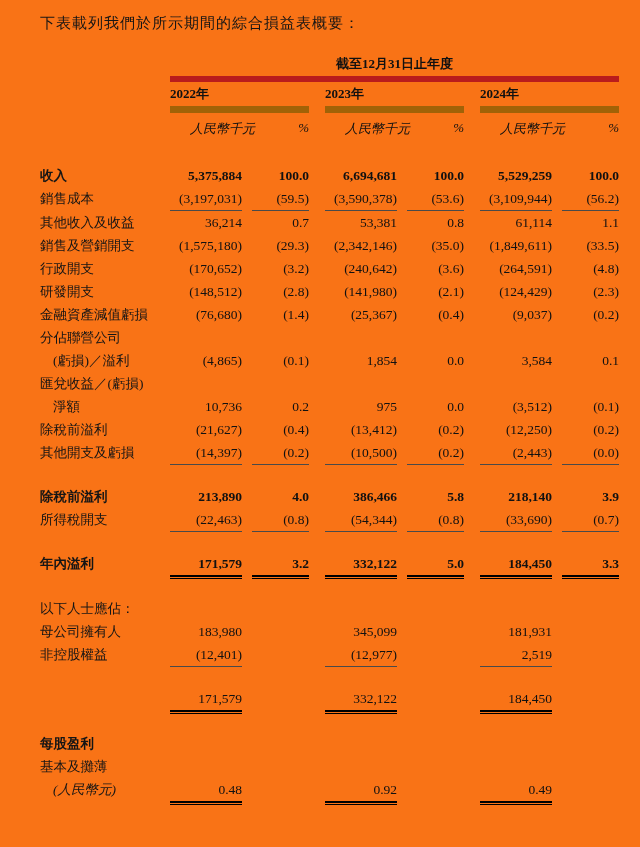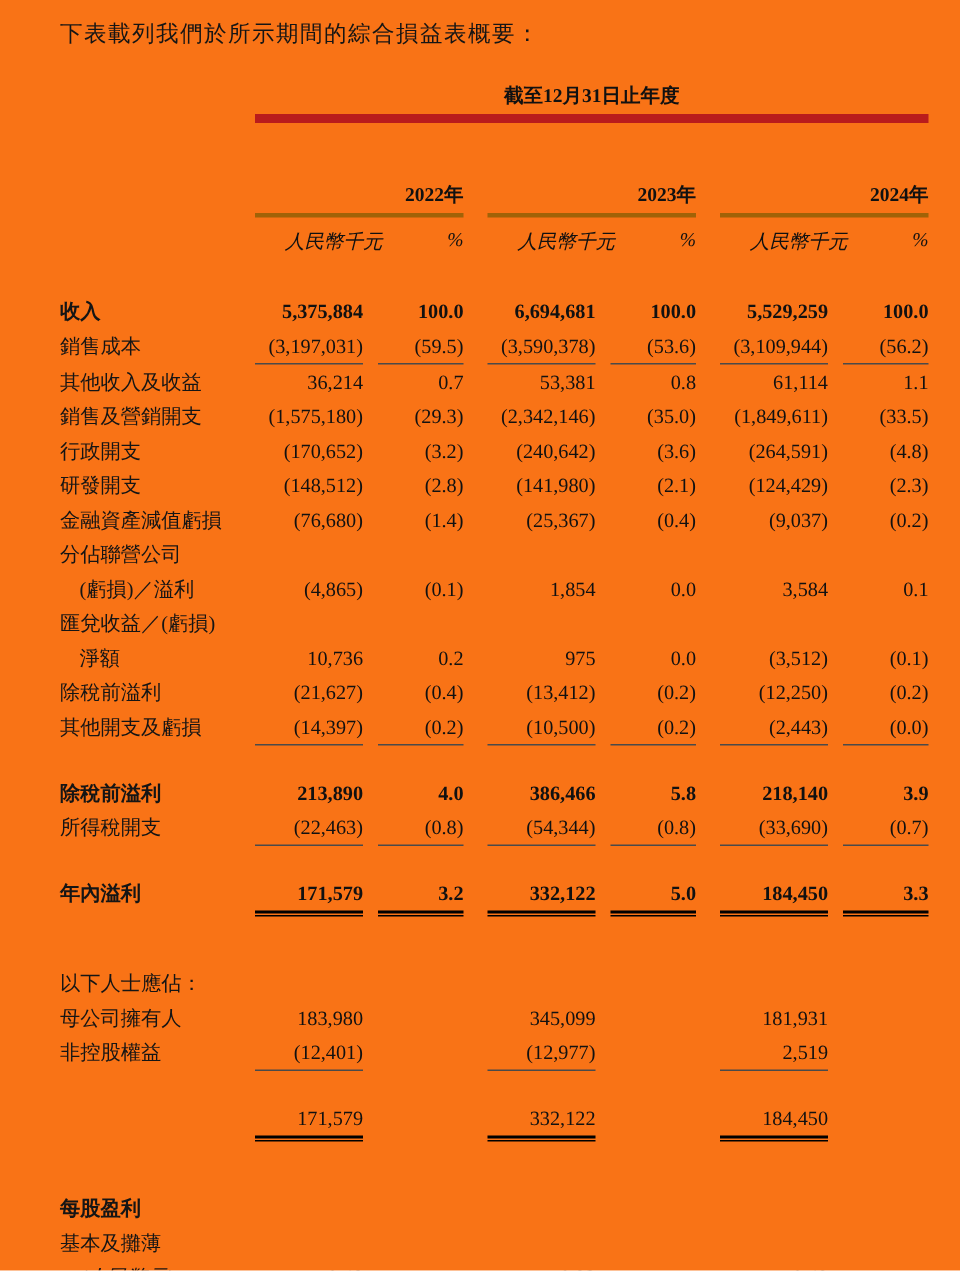--- a/index.html
+++ b/index.html
@@ -27,42 +27,41 @@
     width:449px;
     text-align:center;
     font-weight:bold;
     font-size:13px;
     padding-bottom:3px;
     border-bottom:6px solid #b91c1c;
   }
   .years-row{margin-top:3px;}
   .ygroup{
     width:139px;
-    text-align:right;
+    text-align:left;
     font-weight:bold;
     font-size:13px;
     padding-bottom:3px;
-    border-bottom:3px solid #a16207;
-    margin-top:36px;
+    border-bottom:7px solid #a16207;
   }
   .units-row{margin-top:2px;gap:20px;}
   .ugroup{
     width:139px;
     display:flex;
     justify-content:space-between;
     font-style:italic;
     font-size:13px;
     padding-top:5px;
   }
   .g2{margin-left:16px;}
   
   .tbody{margin-top:26px;}
   .trow{display:flex;line-height:23px;font-size:13.5px;}
   .trow.after-single{margin-top:20px;}
-  .trow.after-double{margin-top:35px;justify-content:flex-end;}
+  .trow.after-double{margin-top:20px;justify-content:flex-end;}
   .c{white-space:nowrap;}
   .label{flex:0 0 130px;color:#151515;}
   .label.indent{padding-left:13px;flex-basis:117px;}
   .num{width:72px;text-align:right;}
   .pct{width:57px;margin-left:10px;text-align:right;}
   .bold{font-weight:bold;}
   .italic{font-style:italic;}
   .rule-single{border-bottom:1px solid #4a4a4a;}
   .rule-double{
     position:relative;

